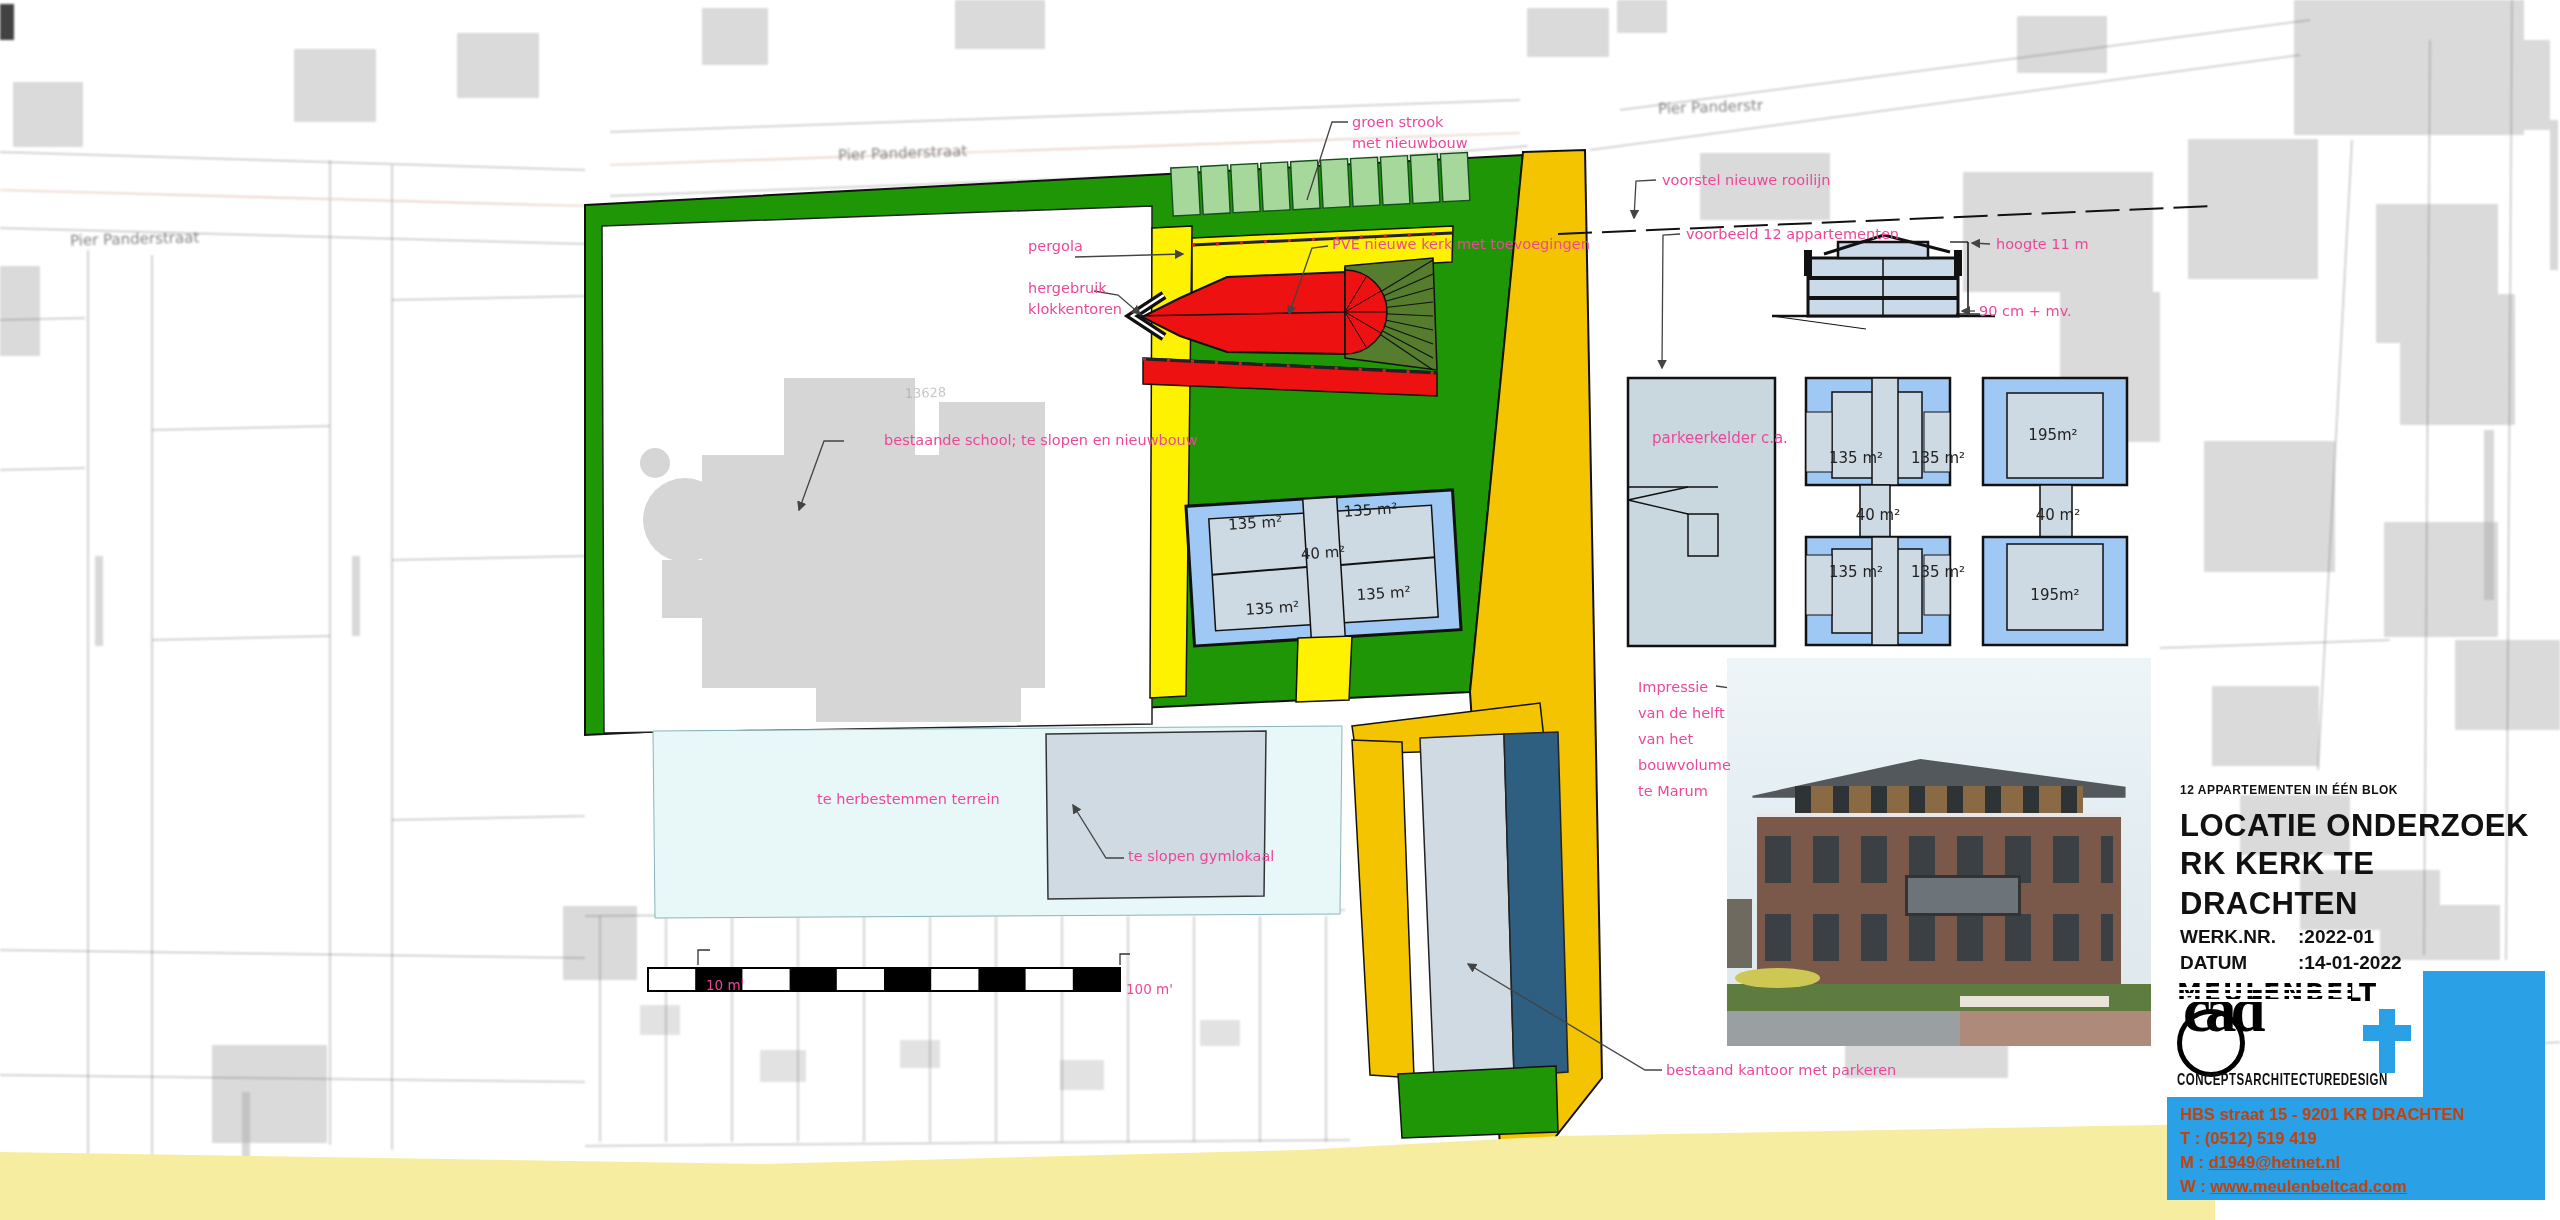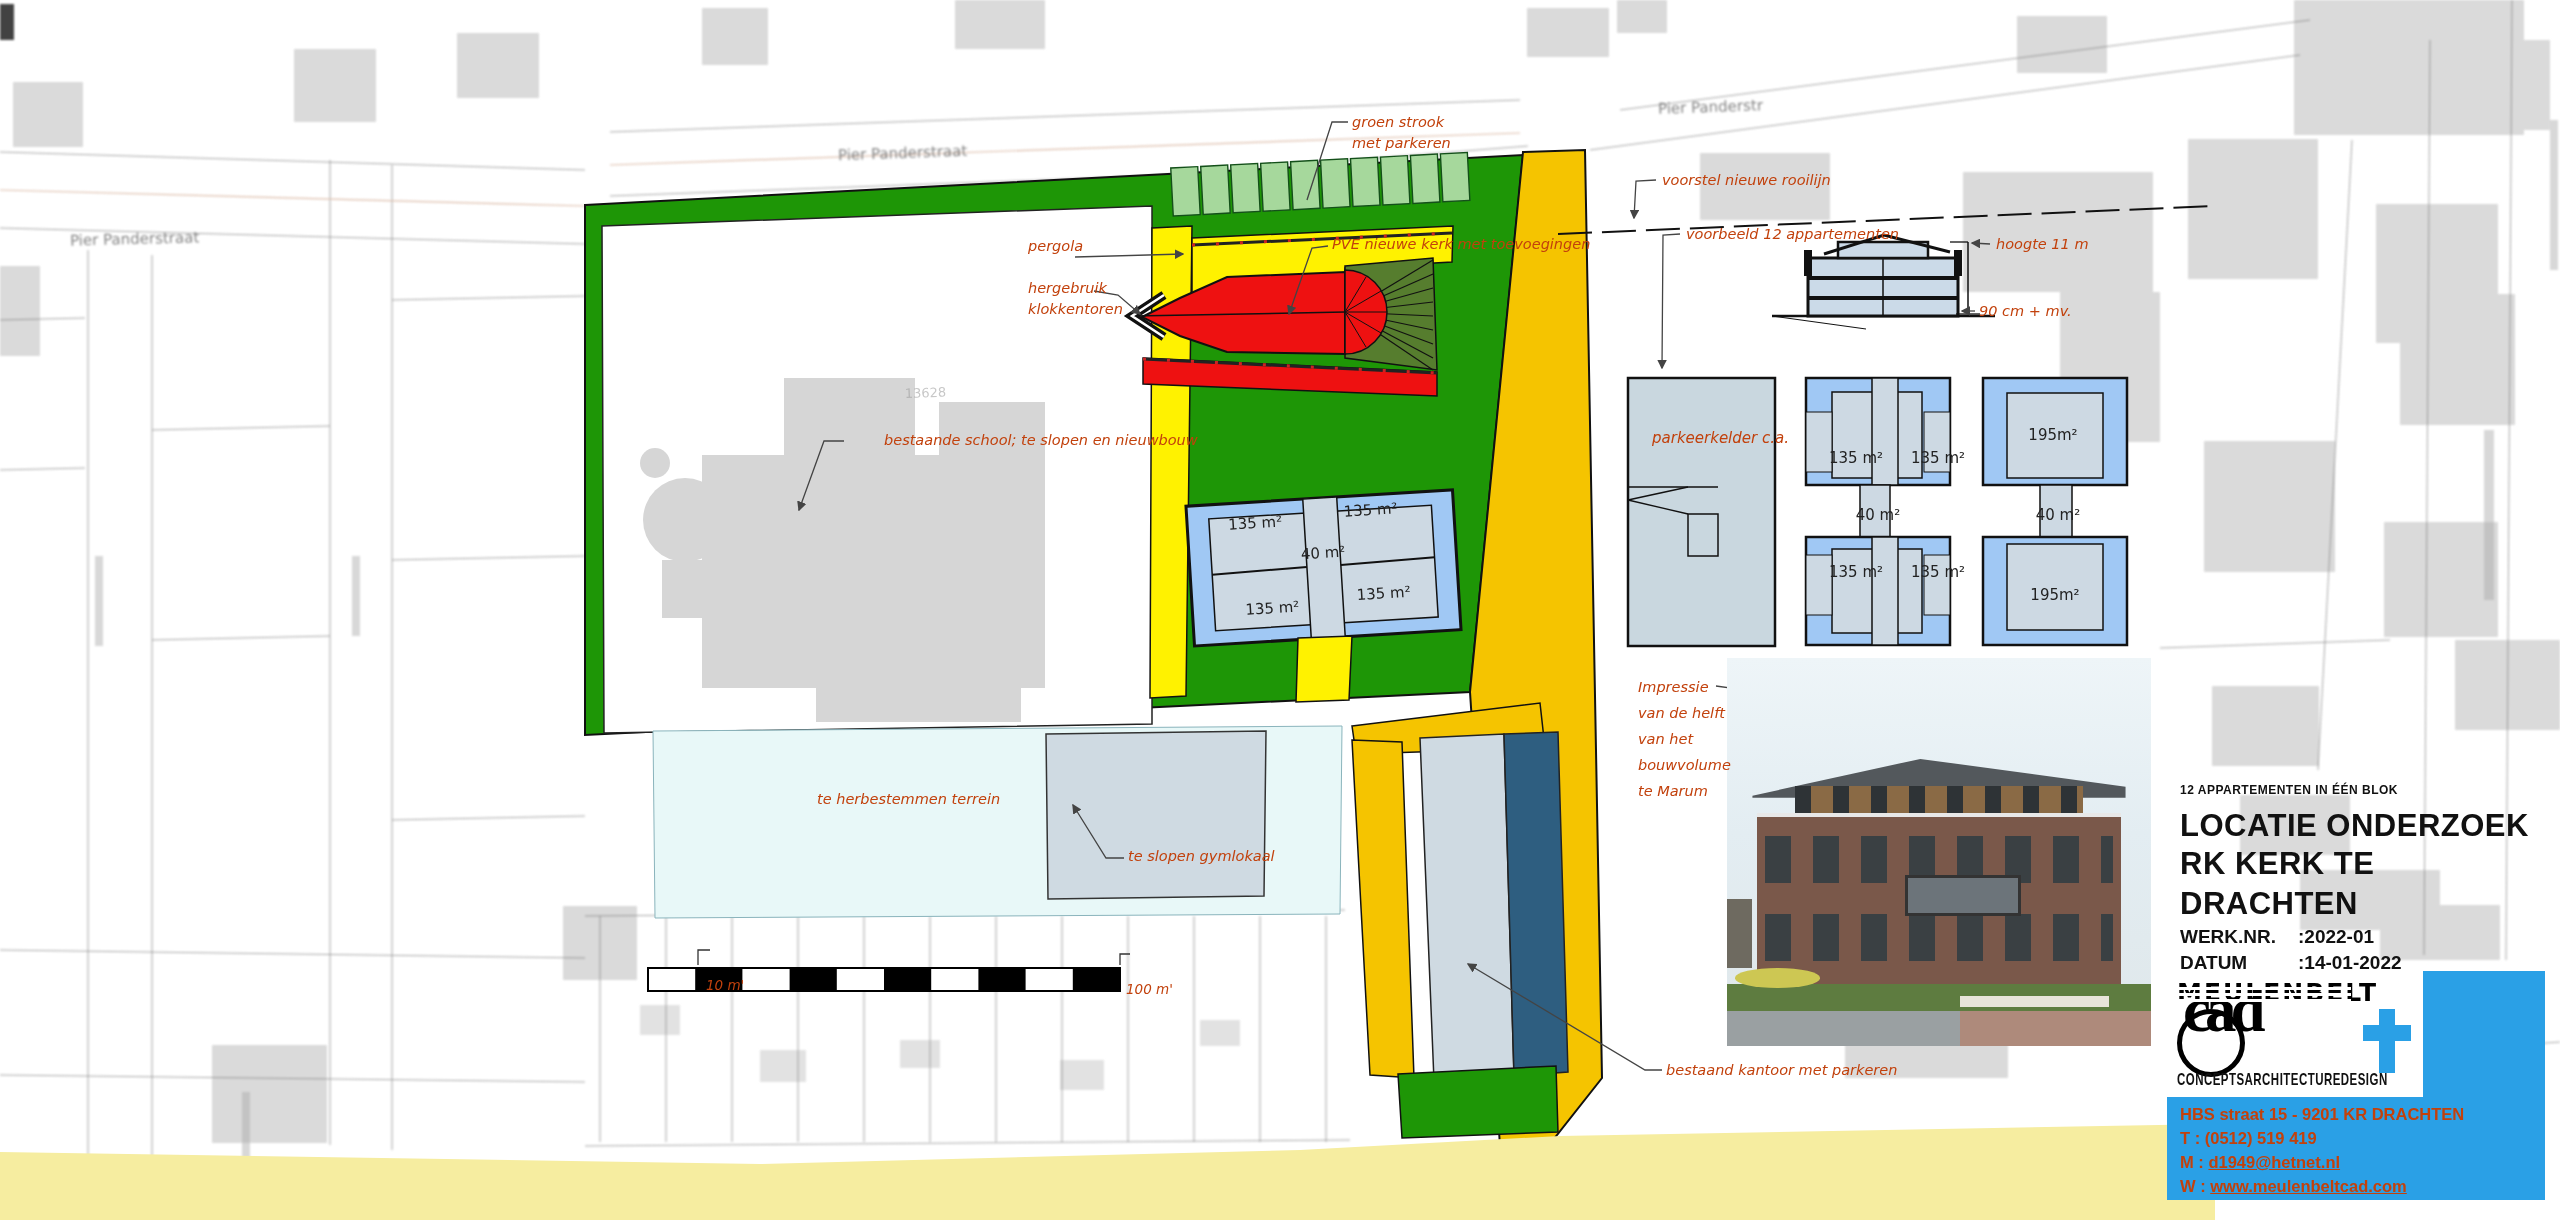--- a/index.html
+++ b/index.html
@@ -4,21 +4,21 @@
 <style>
   html,body{margin:0;padding:0;background:#fff;}
   .stage{position:relative;width:2560px;height:1220px;background:#fff;overflow:hidden;
          font-family:"DejaVu Sans",sans-serif;}
   
   #map-bg{position:absolute;inset:0;filter:blur(1.3px);opacity:.85;z-index:1;}
   .street-name{position:absolute;color:#6e6e6e;font-size:15px;white-space:nowrap;}
   
   #plan-svg{position:absolute;left:0;top:0;z-index:2;}
   
-  .lbl{position:absolute;z-index:4;font-size:14.5px;color:#c2410c;line-height:21px;white-space:nowrap;font-style:italic;}
+  .lbl{position:absolute;z-index:4;font-size:14.5px;color:#ec4899;line-height:21px;white-space:nowrap;}
   .lbl.small{font-size:13.5px;margin-top:37px;}
   
   #photo{position:absolute;left:1727px;top:658px;width:424px;height:388px;z-index:3;
          overflow:hidden;background:linear-gradient(#eef5f8 0%,#e3edf2 45%,#dfe7ea 100%);}
   #photo div{position:absolute;}
   
   .tb{position:absolute;left:2180px;top:783px;width:372px;z-index:5;color:#111;
       font-family:"Liberation Sans",sans-serif;}
   .tb-sub{font-size:12px;font-weight:bold;letter-spacing:.5px;margin-bottom:11px;}
   .tb-t1{font-size:31px;font-weight:bold;letter-spacing:.5px;line-height:36px;}
@@ -337,21 +337,21 @@
     <div style="left:9%;top:66%;width:82%;height:12%;background:repeating-linear-gradient(90deg,#3a4043 0 26px,#7a584a 26px 48px)"></div>
     <div style="left:42%;top:56%;width:26%;height:9%;background:#6c747a;border:3px solid #333"></div>
     <div style="left:0;top:84%;width:100%;height:7%;background:#5e7c40"></div>
     <div style="left:2%;top:80%;width:20%;height:5%;background:#cdc753;border-radius:50%"></div>
     <div style="left:55%;top:87%;width:35%;height:3%;background:#e8e4da"></div>
     <div style="left:0;top:91%;width:100%;height:9%;background:linear-gradient(90deg,#9aa0a2 0 55%,#ae8a7b 55% 100%)"></div>
   </div>
 
   <div class="lbl" style="left:1352px;top:112px">
     <div>groen strook</div>
-    <div>met parkeren</div>
+    <div>met nieuwbouw</div>
   </div>
   <div class="lbl" style="left:1028px;top:236px">pergola</div>
   <div class="lbl" style="left:1332px;top:234px">PVE nieuwe kerk met toevoegingen</div>
   <div class="lbl" style="left:1028px;top:278px">
     <div>hergebruik</div>
     <div>klokkentoren</div>
   </div>
   <div class="lbl" style="left:1662px;top:170px">voorstel nieuwe rooilijn</div>
   <div class="lbl" style="left:1686px;top:224px">voorbeeld 12 appartementen</div>
   <div class="lbl" style="left:1996px;top:234px">hoogte 11 m</div>

